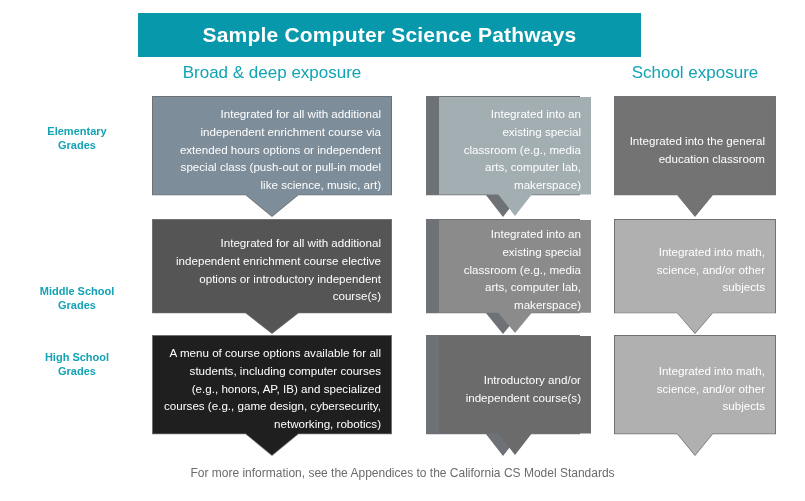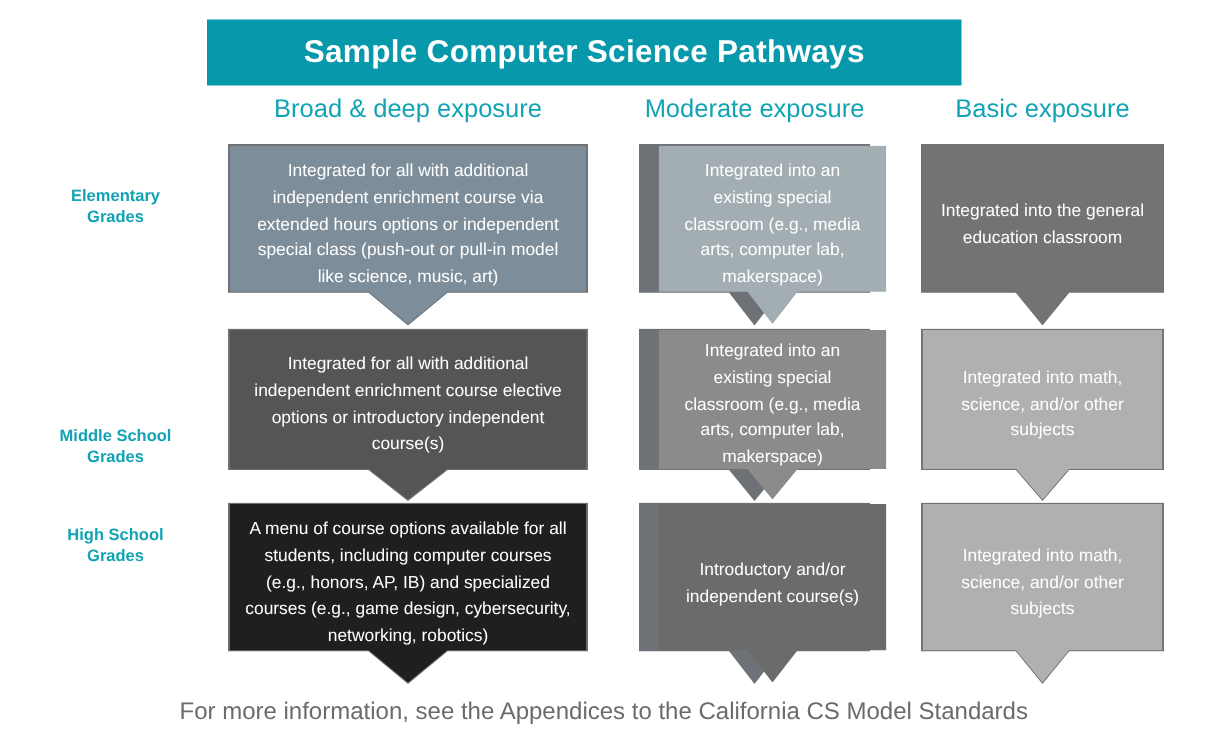--- a/index.html
+++ b/index.html
@@ -83,21 +83,21 @@
     font-size: 11.6px;
     line-height: 1.55;
     padding: 4px 10px 18px 10px;
     -webkit-clip-path: polygon(
         0% 0%, 100% 0%, 100% 82%,
         61% 82%, 50% 100%, 39% 82%, 0% 82%);
     clip-path: polygon(
         0% 0%, 100% 0%, 100% 82%,
         61% 82%, 50% 100%, 39% 82%, 0% 82%);
   }
-  .box .box-text { display: block; width: 100%; }
+  .box .box-text { display: block; width: 100%; text-align: right; }
 
   
   .box.c0 { left: 153px;  width: 238px; }
   .box.c1 { left: 427px;  width: 152px; margin-left: 12px; }
   .box.c2 { left: 615px;  width: 160px; }
 
   
   .box.r0 { top: 97px;  height: 119px; }
   .box.r1 { top: 220px; height: 113px; }
   .box.r2 { top: 336px; height: 119px; }
@@ -122,35 +122,34 @@
   .box-shadow-layer.r2 { top: 335px; height: 121px; }
 
   
   #footer-note {
     position: absolute;
     left: 0;
     top: 466px;
     width: 805px;
     text-align: center;
     color: #6b6b6b;
-    font-size: 16px;
+    font-size: 12px;
   }
 </style>
 </head>
 <body>
 
 <div id="stage">
 
   <div id="title-banner" style="background: rgb(8, 152, 171);">
     <span class="title-text" style="color: rgb(255, 255, 255);">Sample Computer Science Pathways</span>
   </div>
 
   <div class="col-header c0" style="color: rgb(18, 163, 180);">Broad &amp; deep exposure</div>
-  <div class="col-header c1" style="color: rgb(18, 163, 180);">Moderate exposure</div>
-  <div class="col-header c2" style="color: rgb(18, 163, 180);">Basic exposure</div>
+  <div class="col-header c2" style="color: rgb(18, 163, 180);">School exposure</div>
 
   <div class="row-label r0" style="white-space: pre-line; color: rgb(18, 163, 180);">Elementary
 Grades</div>
   <div class="row-label r1" style="white-space: pre-line; color: rgb(18, 163, 180); margin-top: 40px;">Middle School
 Grades</div>
   <div class="row-label r2" style="white-space: pre-line; color: rgb(18, 163, 180);">High School
 Grades</div>
 
   <div class="box-shadow-layer r0 c0"></div>
   <div class="box-shadow-layer r0 c1"></div>

